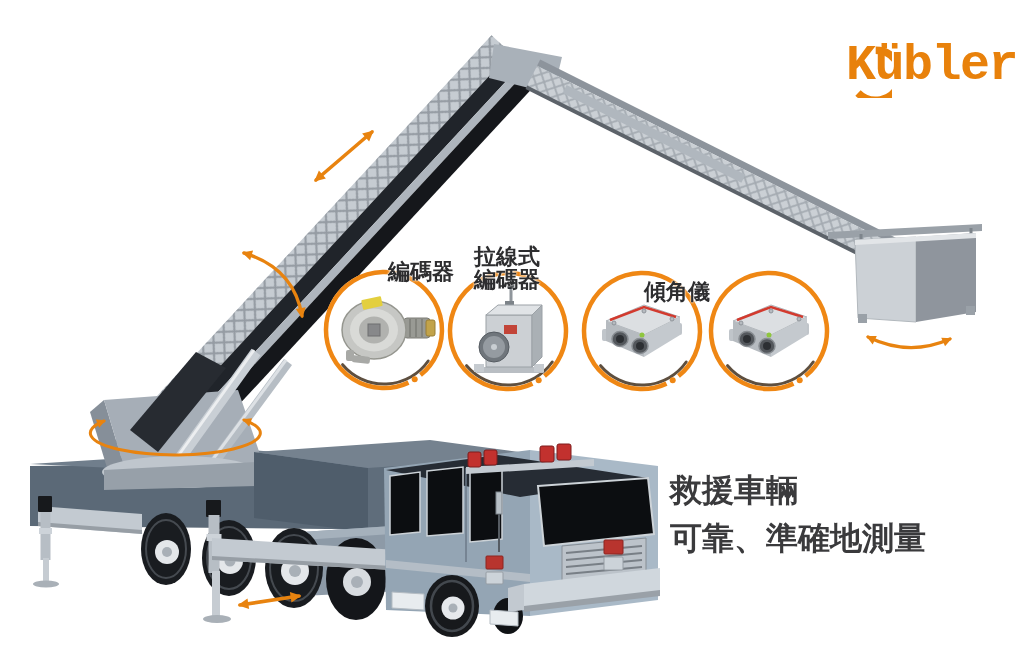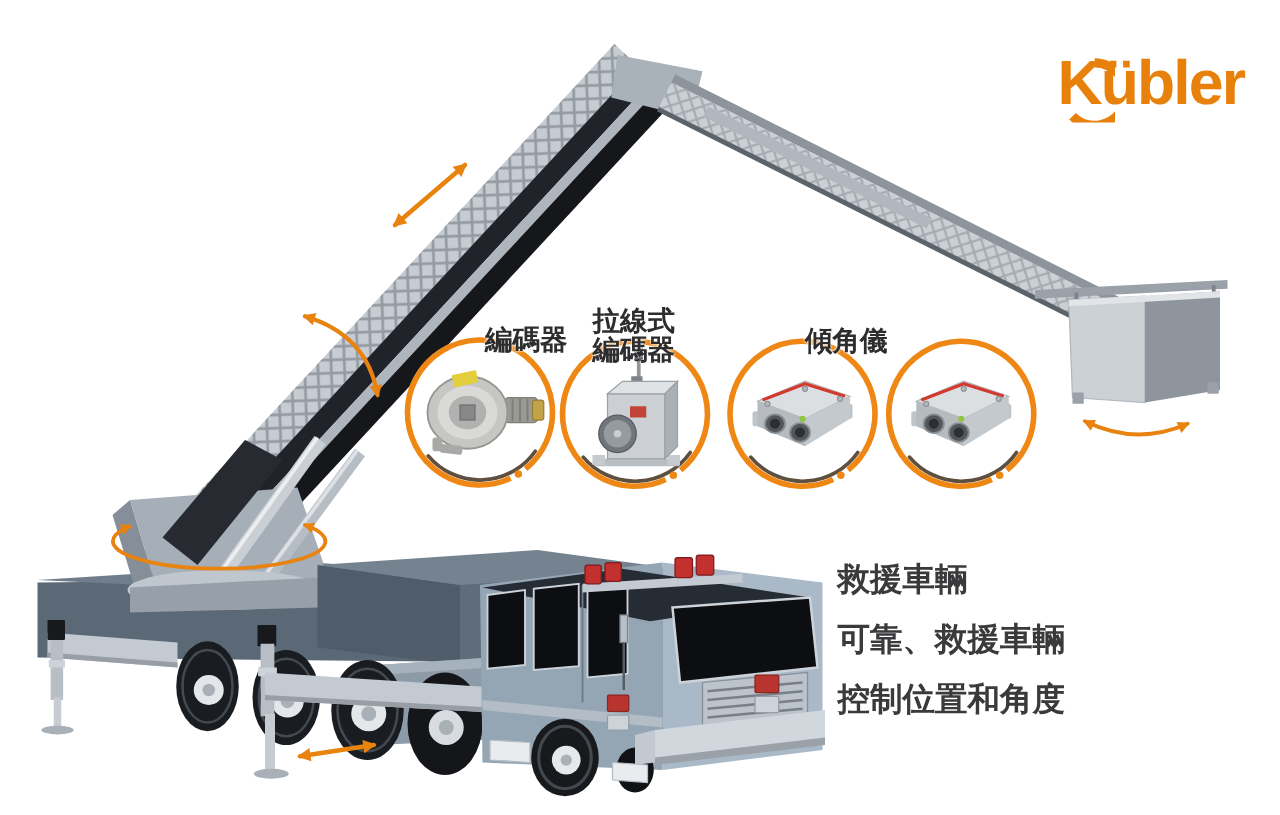--- a/index.html
+++ b/index.html
@@ -6,31 +6,31 @@
   body{width:1024px;height:652px;position:relative;overflow:hidden;
        font-family:"Liberation Sans", sans-serif;}
   .stage{position:absolute;left:0;top:0;width:1024px;height:652px;}
   svg{display:block;}
   .scene{position:absolute;left:0;top:0;}
 
   
   .logo{position:absolute;left:822px;top:28px;width:200px;height:72px;}
   .logo .arc{position:absolute;left:6px;top:6px;}
   .logo .word{position:absolute;left:24px;top:10px;font-size:50px;line-height:56px;
-              font-weight:800;letter-spacing:-1.5px;color:#E8810B;}
+              font-weight:800;letter-spacing:-1.5px;color:#E8810B;font-family:Liberation Mono, monospace;}
 
   
   .pcircle{position:absolute;width:124px;height:124px;}
   .plabel{position:absolute;font-weight:700;color:#2D2D2F;font-size:22px;
           line-height:23px;text-align:center;white-space:nowrap;
           text-shadow:0 0 2px #fff, 0 0 2px #fff;}
   .plabel span{display:block;}
 
   
-  .tagline{position:absolute;left:670px;top:439px;font-size:26px;line-height:48px;
+  .tagline{position:absolute;left:670px;top:466px;font-size:32px;line-height:48px;
            font-weight:700;color:#3A3A3C;white-space:nowrap;}
   .tagline div{display:block;}
 </style>
 </head>
 <body>
 
 <div class="stage">
 
   <svg class="scene" width="1024" height="652" viewBox="0 0 1024 652">
     <defs>
@@ -280,30 +280,29 @@
     </g>
   </svg>
 
   <div class="plabel" style="left:388px;top:260px">
     <span>編碼器</span>
   </div>
   <div class="plabel" style="left:474px;top:245px;width:66px">
     <span>拉線式</span>
     <span>編碼器</span>
   </div>
-  <div class="plabel" style="left:644px;top:261px">
+  <div class="plabel" style="left:644px;top:280px">
     <span>傾角儀</span>
   </div>
 
   <div class="logo">
     <svg class="arc" width="64" height="64" viewBox="0 0 64 64">
       <path d="M 30,59 A 25,25 0 1 0 47.7,16.3" fill="none" stroke="#E8810B" stroke-width="7.5"></path>
     </svg>
     <span class="word">Kübler</span>
   </div>
 
   <div class="tagline">
     <div>救援車輛</div>
-    <div>可靠、救援車輛</div>
-    <div>控制位置和角度</div>
+    <div>可靠、準確地測量</div>
   </div>
 
 </div>
 
 </body></html>

